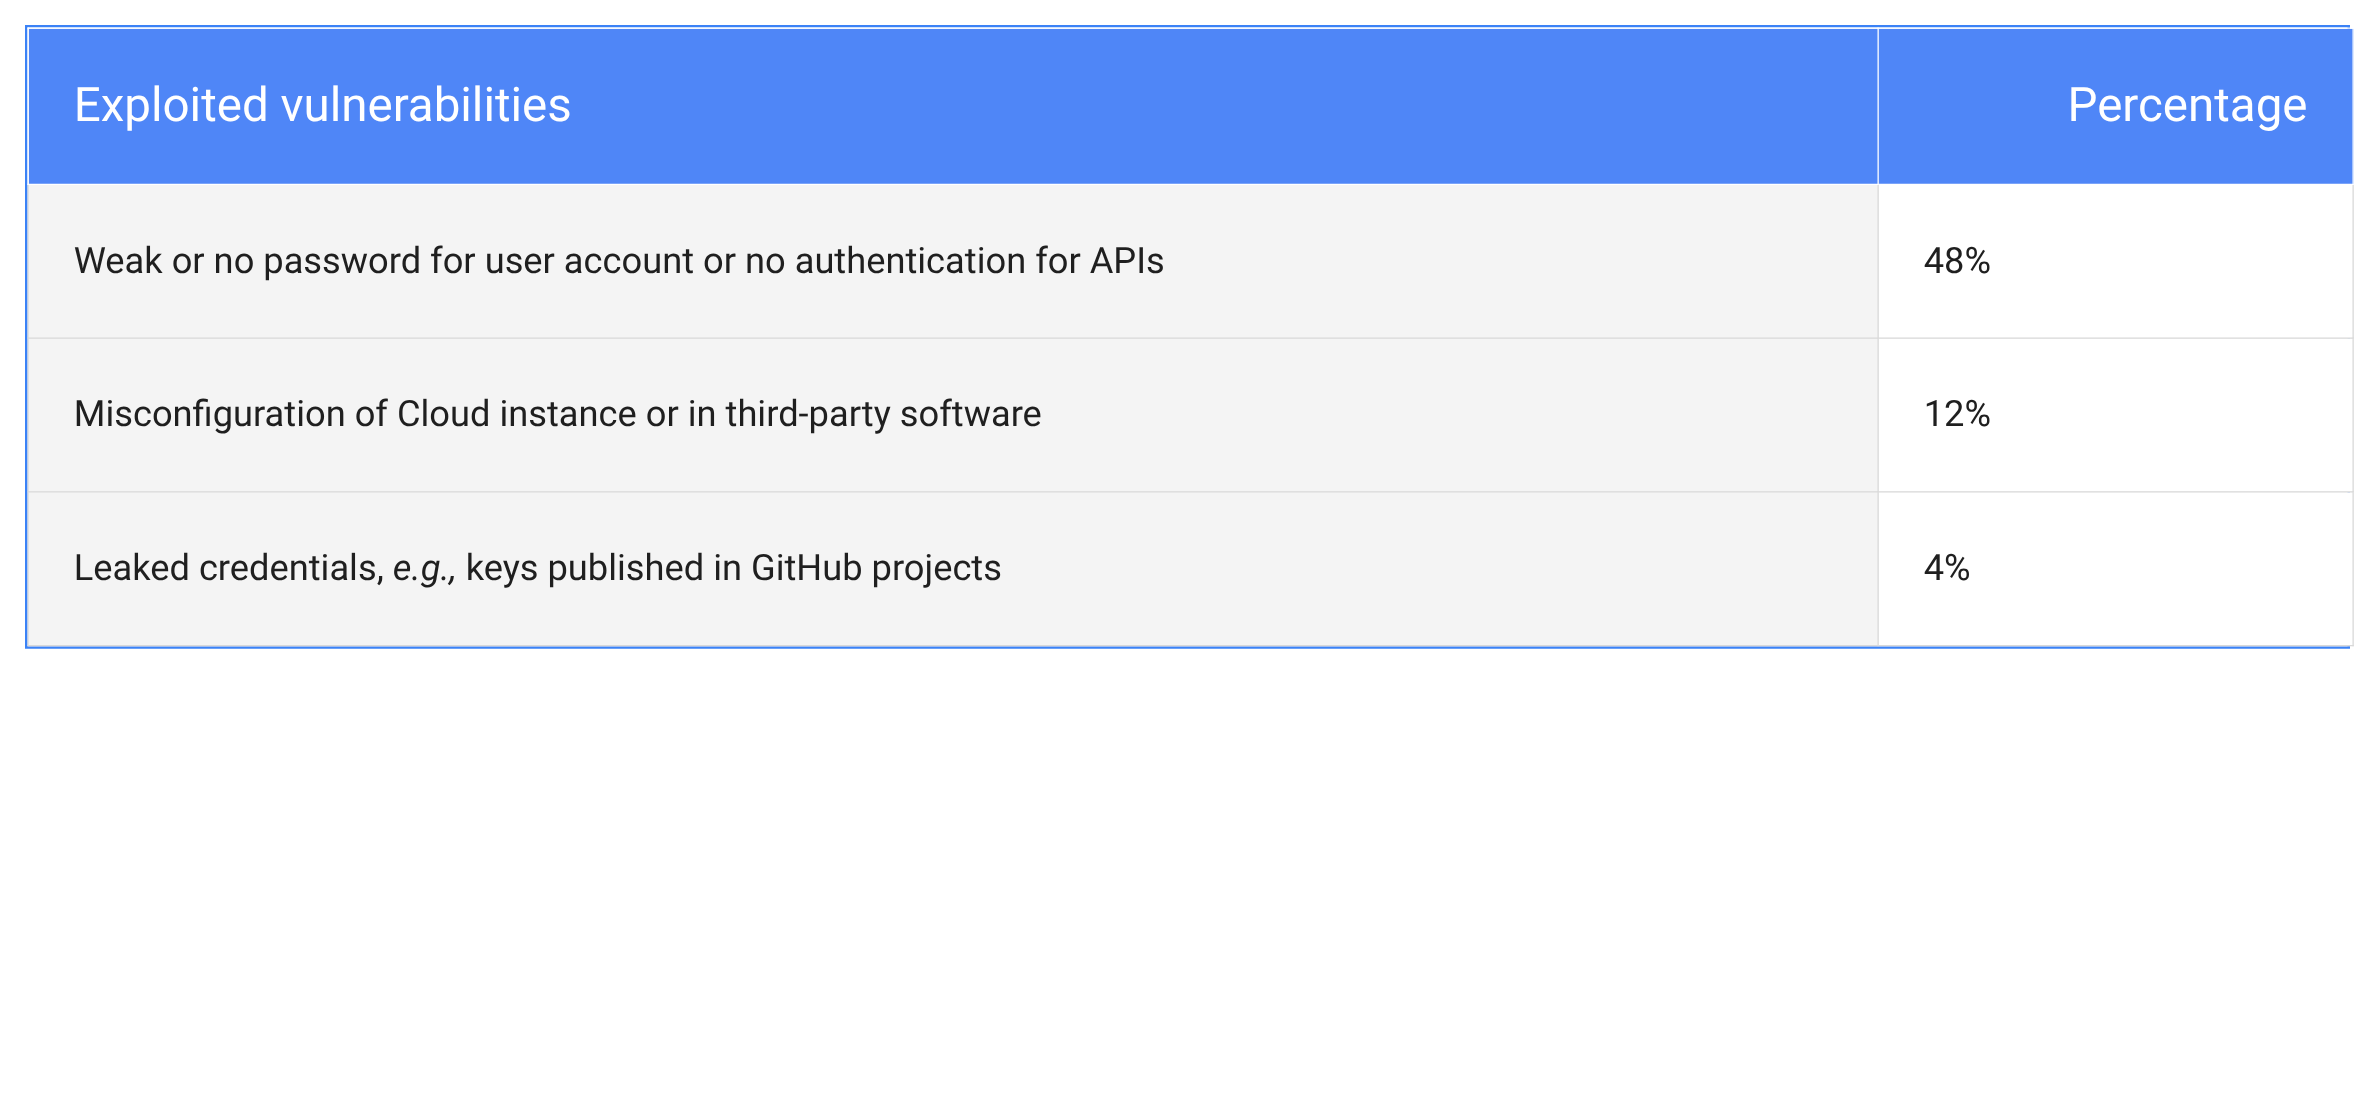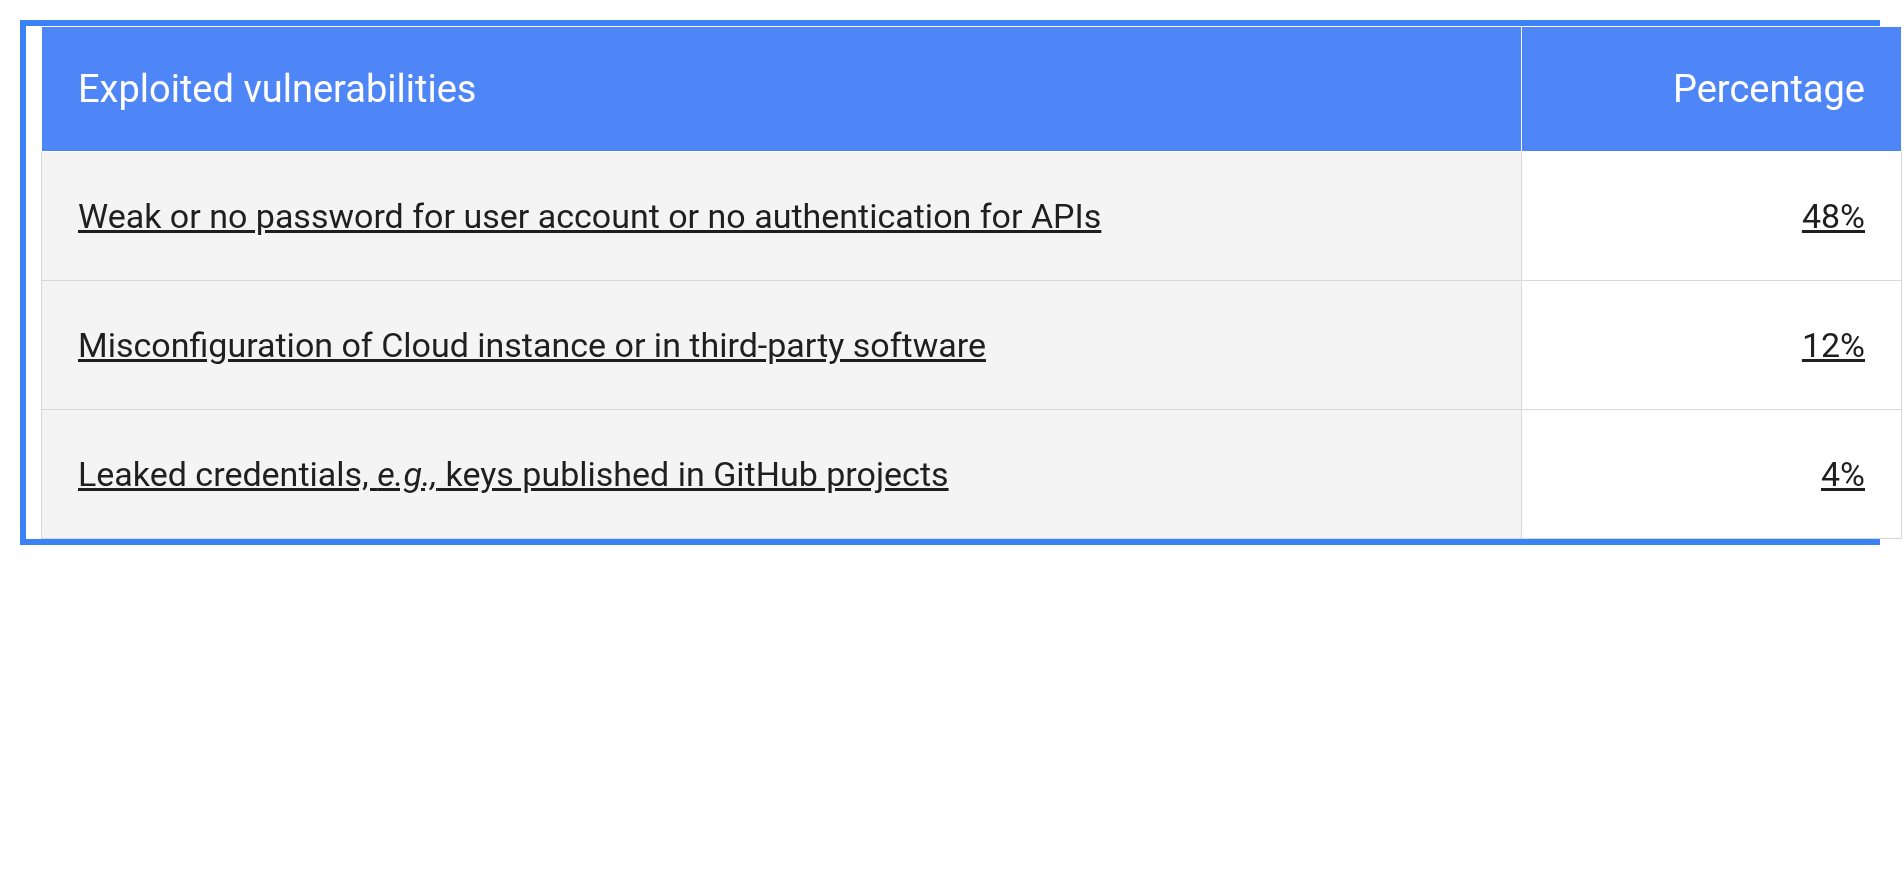--- a/index.html
+++ b/index.html
@@ -7,22 +7,21 @@
       margin: 0;
       padding: 0;
     }
     body {
       font-family: -apple-system, BlinkMacSystemFont, "Segoe UI", Roboto, "Helvetica Neue", Arial, sans-serif;
       background: #ffffff;
       padding: 20px;
     }
     .table-wrap {
       width: 1860px;
-      border: 6px solid #3b82f6;
-      padding-left: 15px;
+      border: 2px solid #3b82f6;
     }
     table {
       width: 100%;
       border-collapse: collapse;
       table-layout: fixed;
     }
     col.col-left { width: 1480px; }
     col.col-right { width: 380px; }
     th {
       background: #4f86f7;
@@ -30,34 +29,33 @@
       font-weight: 400;
       font-size: 38px;
       padding: 40px 36px;
       text-align: left;
       border: 1px solid #ffffff;
     }
     th.pct-head {
       text-align: right;
     }
     td {
-      font-size: 34px;
+      font-size: 29px;
       color: #1f1f1f;
       padding: 44px 36px;
       border: 1px solid #d8d8d8;
       vertical-align: middle;
-      text-decoration: underline;
     }
     td.label-cell {
       background: #f4f4f4;
       text-align: left;
     }
     td.pct-cell {
       background: #ffffff;
-      text-align: right;
+      text-align: left;
     }
     em.eg {
       font-style: italic;
     }
   </style>
 </head>
 <body>
 
 <div class="table-wrap">
   <table>

